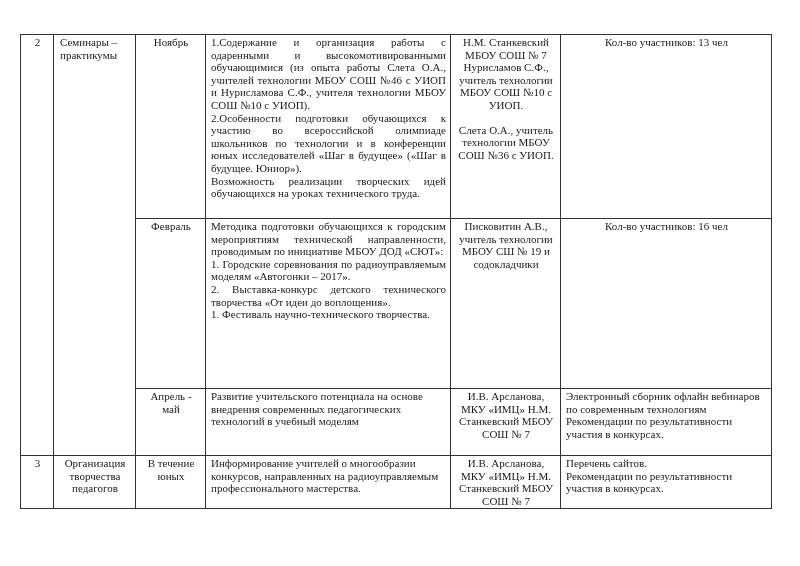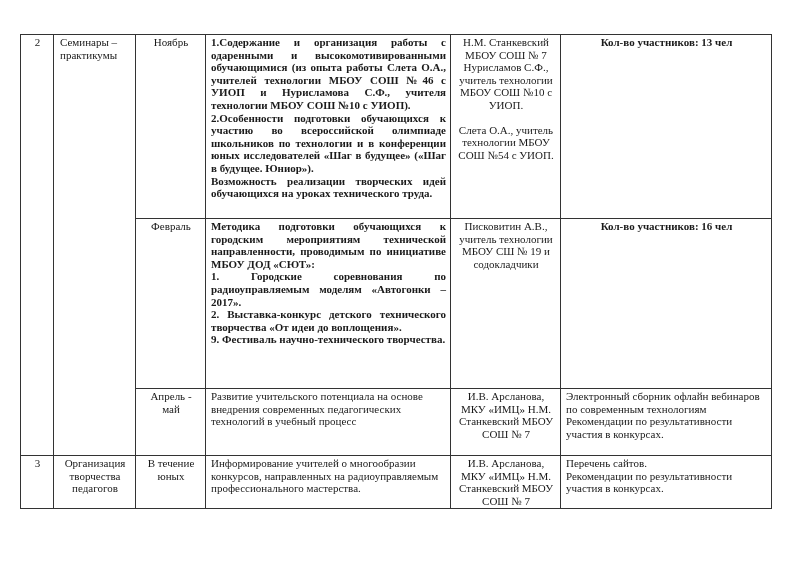--- a/index.html
+++ b/index.html
@@ -6,24 +6,24 @@
     body { width: 800px; height: 566px; position: relative; overflow: hidden;
            font-family: "Liberation Serif", "DejaVu Serif", serif; color: #1a1a1a; }
     table { position: absolute; left: 20px; top: 34px; border-collapse: collapse;
             table-layout: fixed; width: 751px; font-size: 11px; line-height: 12.6px; }
     td { border: 1.2px solid #333; vertical-align: top; padding: 1px 4px 1px 5px; }
     col.c1 { width: 33px; } col.c2 { width: 82px; } col.c3 { width: 70px; }
     col.c4 { width: 245px; } col.c5 { width: 110px; } col.c6 { width: 211px; }
     .center { text-align: center; }
     .justify { text-align: justify; }
     .left { text-align: left; }
-    .bold { font-weight: bold; }
+    .bold { font-weight: normal; }
     .para { display: block; }
     .gap { display: block; height: 12px; }
-    .lastj { text-align-last: left; font-weight: bold; }
+    .lastj { text-align-last: left; }
   </style>
 </head>
 <body>
 
 <table>
   <colgroup>
     <col class="c1">
       <col class="c2">
       <col class="c3">
       <col class="c4">
@@ -43,51 +43,51 @@
         <span>Ноябрь</span>
       </td>
       <td class="justify">
         <span class="para lastj">1.Содержание и организация работы с одаренными и высокомотивированными обучающимися (из опыта работы Слета О.А., учителей технологии МБОУ СОШ №46 с УИОП и  Нурисламова С.Ф., учителя технологии МБОУ СОШ №10 с УИОП).</span>
         <span class="para lastj">2.Особенности подготовки обучающихся к участию во всероссийской олимпиаде школьников по технологии и в конференции юных исследователей «Шаг в будущее» («Шаг в будущее. Юниор»).</span>
         <span class="para lastj">Возможность реализации творческих идей обучающихся на уроках технического труда.</span>
       </td>
       <td class="center">
         <span class="para">Н.М. Станкевский МБОУ СОШ № 7 Нурисламов С.Ф., учитель технологии МБОУ СОШ №10 с УИОП.</span>
         <span class="gap"></span>
-        <span class="para">Слета О.А., учитель технологии МБОУ СОШ №54 с УИОП.</span>
+        <span class="para">Слета О.А., учитель технологии МБОУ СОШ №36 с УИОП.</span>
       </td>
       <td class="center bold">
         <span>Кол-во участников: 13 чел</span>
       </td>
     </tr>
 
     <tr style="height:170px;">
       <td class="center">
         <span>Февраль</span>
       </td>
       <td class="justify">
         <span class="para lastj">Методика подготовки обучающихся к городским мероприятиям технической направленности, проводимым по инициативе МБОУ ДОД «СЮТ»:</span>
         <span class="para lastj">1.      Городские соревнования по радиоуправляемым моделям «Автогонки – 2017».</span>
         <span class="para lastj">2.      Выставка-конкурс детского технического творчества «От идеи до воплощения».</span>
-        <span class="para lastj">9.      Фестиваль научно-технического творчества.</span>
+        <span class="para lastj">1.      Фестиваль научно-технического творчества.</span>
       </td>
       <td class="center">
         <span class="para">Писковитин А.В., учитель технологии МБОУ СШ № 19 и содокладчики</span>
       </td>
       <td class="center bold">
         <span>Кол-во участников: 16 чел</span>
       </td>
     </tr>
 
     <tr style="height:67px;">
       <td class="center">
         <span>Апрель - май</span>
       </td>
       <td class="left">
-        <span class="para">Развитие учительского потенциала на основе внедрения современных педагогических технологий в учебный процесс</span>
+        <span class="para">Развитие учительского потенциала на основе внедрения современных педагогических технологий в учебный моделям</span>
       </td>
       <td class="center">
         <span class="para">И.В. Арсланова, МКУ «ИМЦ» Н.М. Станкевский МБОУ СОШ № 7</span>
       </td>
       <td class="left">
         <span class="para">Электронный сборник офлайн вебинаров по современным технологиям</span>
         <span class="para">Рекомендации по результативности участия в конкурсах.</span>
       </td>
     </tr>
 

